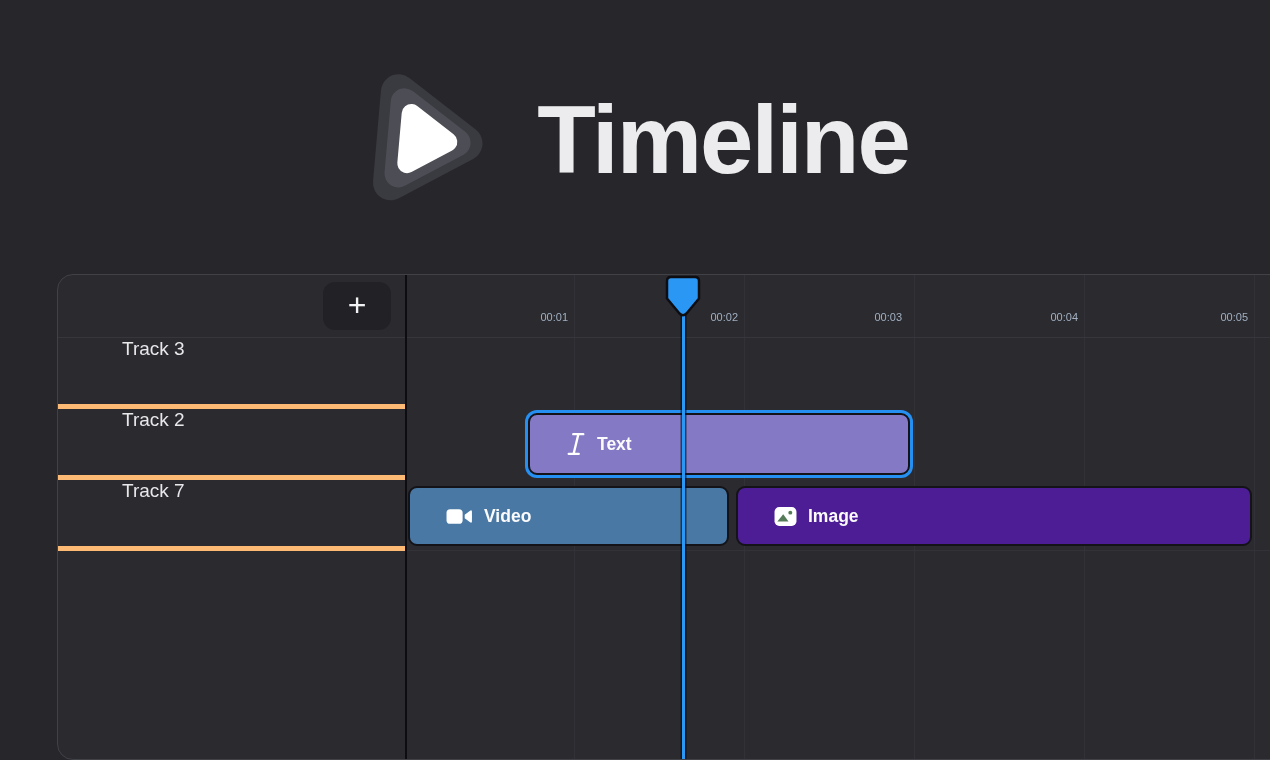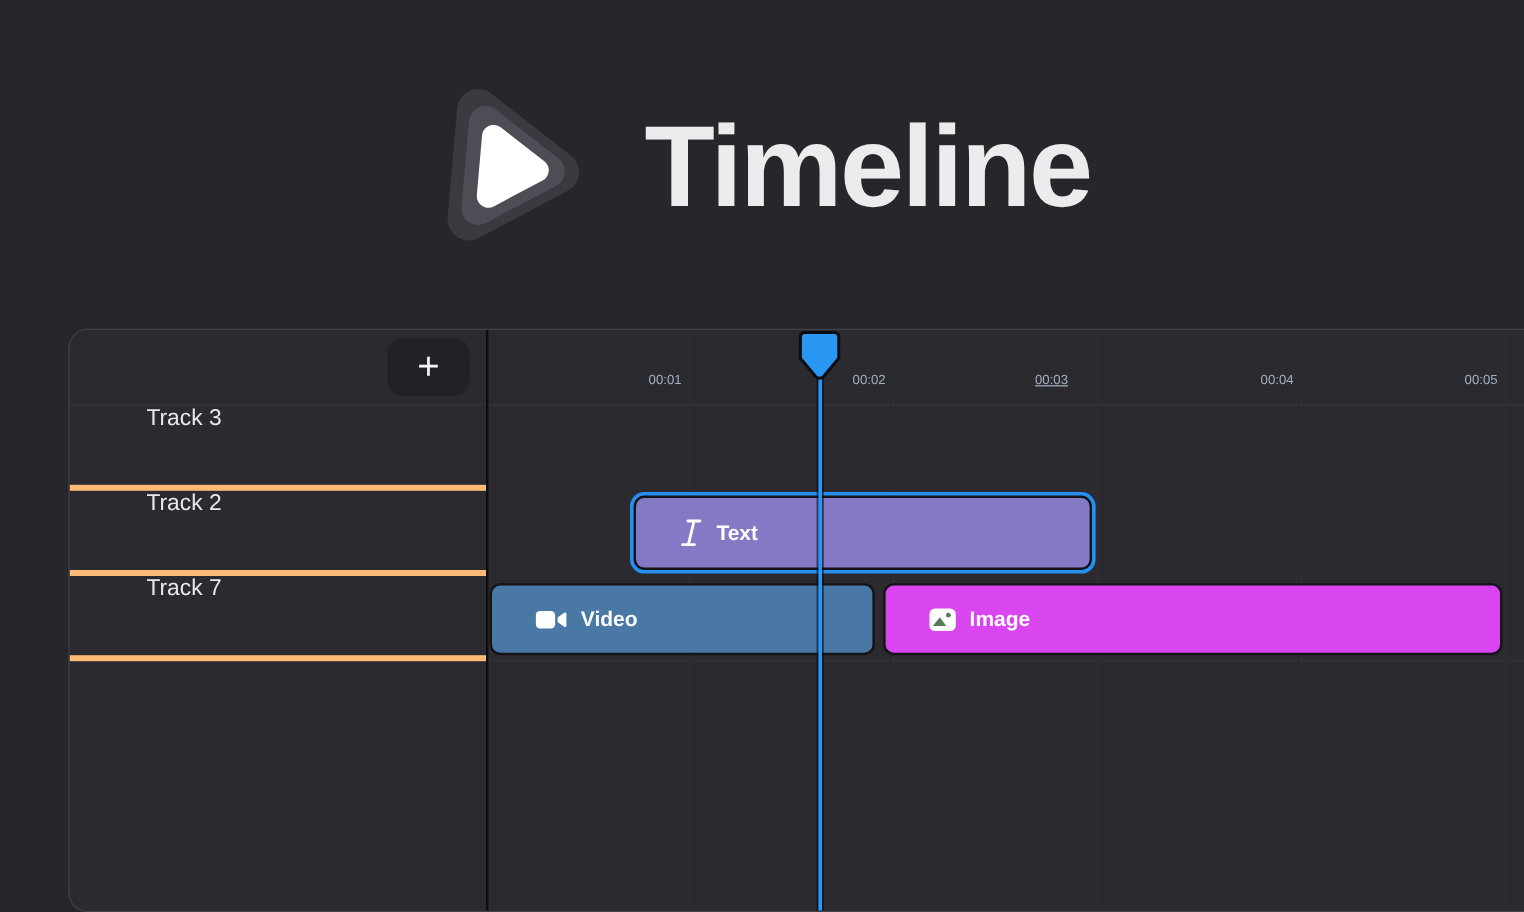--- a/index.html
+++ b/index.html
@@ -119,34 +119,34 @@
     <div class="clip" style="left: 1px; top: 211px; width: 321px; height: 60px; background: rgb(72, 120, 163); text-align: right;">
       <span class="icon">
         <svg width="27" height="21" viewBox="0 0 26 20">
           <rect x="0.5" y="3" width="15.5" height="14" rx="3.5" fill="#ffffff"></rect>
           <path d="M18,8.2 L23.2,4.4 Q25,3.3 25,5.6 V14.4 Q25,16.7 23.2,15.6 L18,11.8 Z" fill="#ffffff"></path>
         </svg>
       </span>
       <span>Video</span>
     </div>
 
-    <div class="clip" style="left: 329px; top: 211px; width: 516px; height: 60px; background: #d946ef;">
+    <div class="clip" style="left: 329px; top: 211px; width: 516px; height: 60px; background: #4c1d95;">
       <span class="icon">
         <svg width="23" height="21" viewBox="0 0 22 20">
           <rect x="0.5" y="1" width="21" height="18" rx="4.5" fill="#ffffff"></rect>
           <path class="cutout" d="M3.2,14.9 L8.8,7.9 L13.9,14.9 Z" fill="#567b58"></path>
           <circle class="cutout" cx="15.6" cy="6.3" r="1.9" fill="#567b58"></circle>
         </svg>
       </span>
       <span>Image</span>
     </div>
 
     <div class="playhead-stem" id="playhead-stem" style="left: 274.5px; background: rgb(43, 151, 245);"></div>
     <svg class="playhead-head" id="playhead-head" width="38" height="44" viewBox="0 0 38 44" style="left: 257px;">
       <path d="M7,2 H31 Q35,2 35,6 V23.5 L22.5,38.5 Q19,42 15.5,38.5 L3,23.5 V6 Q3,2 7,2 Z" stroke="#0d0d12" stroke-width="2.5" stroke-linejoin="round" fill="#2b97f5"></path>
     </svg>
   <div class="ruler-label" style="left: -3px;">00:01</div>
       <div class="ruler-label" style="left: 167px;">00:02</div>
-      <div class="ruler-label" style="left: 319px; text-decoration: underline;">00:03</div>
+      <div class="ruler-label" style="left: 331px;">00:03</div>
       <div class="ruler-label" style="left: 507px;">00:04</div>
       <div class="ruler-label" style="left: 677px;">00:05</div>
     </div>
 </div>
 
 </body></html>

